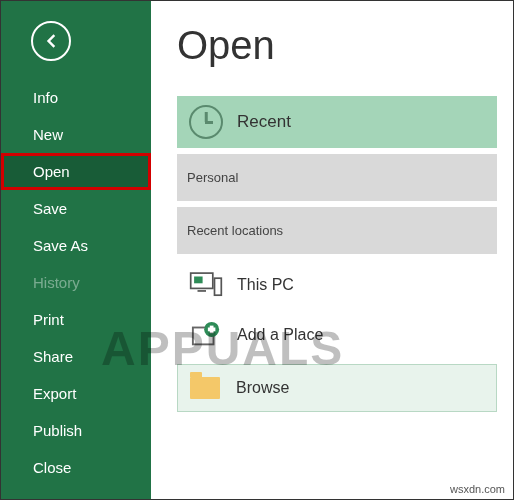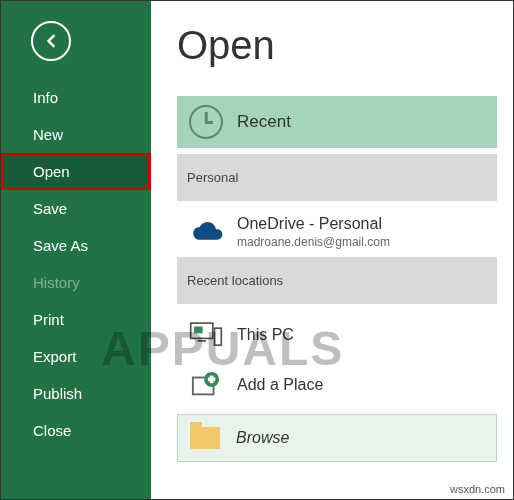--- a/index.html
+++ b/index.html
@@ -112,21 +112,20 @@
   .loc-title { font-size: 16px; color: #333; }
   .loc-sub { font-size: 12px; color: #666; margin-top: 2px; }
   .browse-row {
     background: #e8f3ec;
     border: 1px solid #b8d8c4;
     display: flex;
     align-items: center;
     height: 48px;
     padding-left: 12px;
     margin-top: 4px;
-    font-style: italic;
   }
   .browse-row .fld {
     width: 30px; height: 22px;
     background: #f4c869;
     border-radius: 1px;
     position: relative;
     margin-right: 16px;
   }
   .browse-row .fld::before {
     content: "";
@@ -165,45 +164,35 @@
           <path d="M15 4l-8 8 8 8 2-2-6-6 6-6z"></path>
         </svg>
     </div>
     <div class="nav-item"><span>Info</span></div>
     <div class="nav-item"><span>New</span></div>
     <div class="nav-item highlighted"><span>Open</span></div>
     <div class="nav-item"><span>Save</span></div>
     <div class="nav-item"><span>Save As</span></div>
     <div class="nav-item disabled"><span>History</span></div>
     <div class="nav-item"><span>Print</span></div>
+    <div class="nav-item"><span>Share</span></div>
     <div class="nav-item"><span>Export</span></div>
     <div class="nav-item"><span>Publish</span></div>
     <div class="nav-item"><span>Close</span></div>
   </div>
 
   <div class="main">
     <div class="page-title">Open</div>
     <div class="content">
       <div class="recent-row">
         <div class="ico"></div>
         <div class="lbl">Recent</div>
       </div>
 
       <div class="section-hdr">Personal</div>
-      <div class="loc-row">
-        <div class="ic">
-          <svg viewBox="0 0 48 32" width="34" height="24">
-              <path fill="#0F4C81" d="M38 12c-1-6-6-10-12-10-5 0-9 3-11 7-5 0-9 4-9 9s4 9 9 9h24c4 0 8-3 8-8 0-4-3-7-7-7z"></path>
-            </svg>
-        </div>
-        <div class="loc-text">
-          <div class="loc-title">OneDrive - Personal</div>
-          <div class="loc-sub">madroane.denis@gmail.com</div>
-        </div>
-      </div>
 
       <div class="section-hdr">Recent locations</div>
       <div class="loc-row">
         <div class="ic">
           <svg viewBox="0 0 40 32" width="34" height="28">
             <rect x="2" y="2" width="26" height="18" fill="none" stroke="#555" stroke-width="2"></rect>
             <rect x="6" y="6" width="10" height="8" fill="#2e8b57"></rect>
             <rect x="10" y="22" width="10" height="2" fill="#555"></rect>
             <rect x="30" y="8" width="8" height="20" fill="none" stroke="#555" stroke-width="2"></rect>
           </svg>

